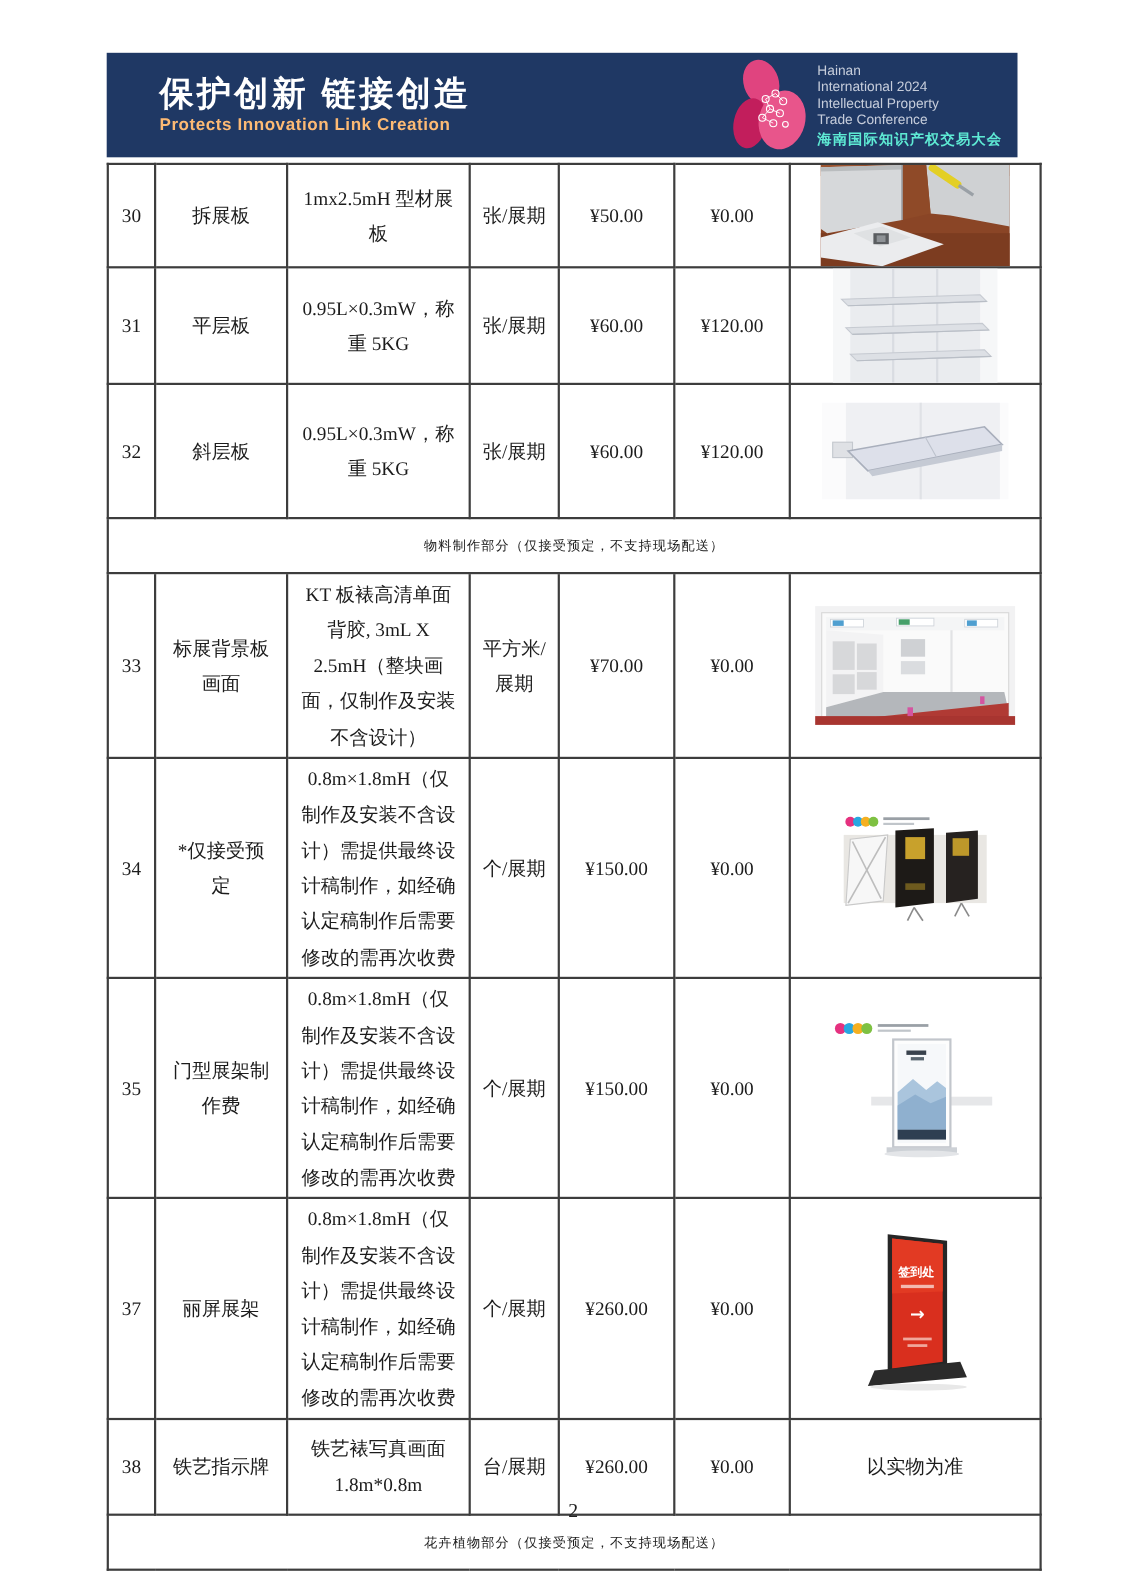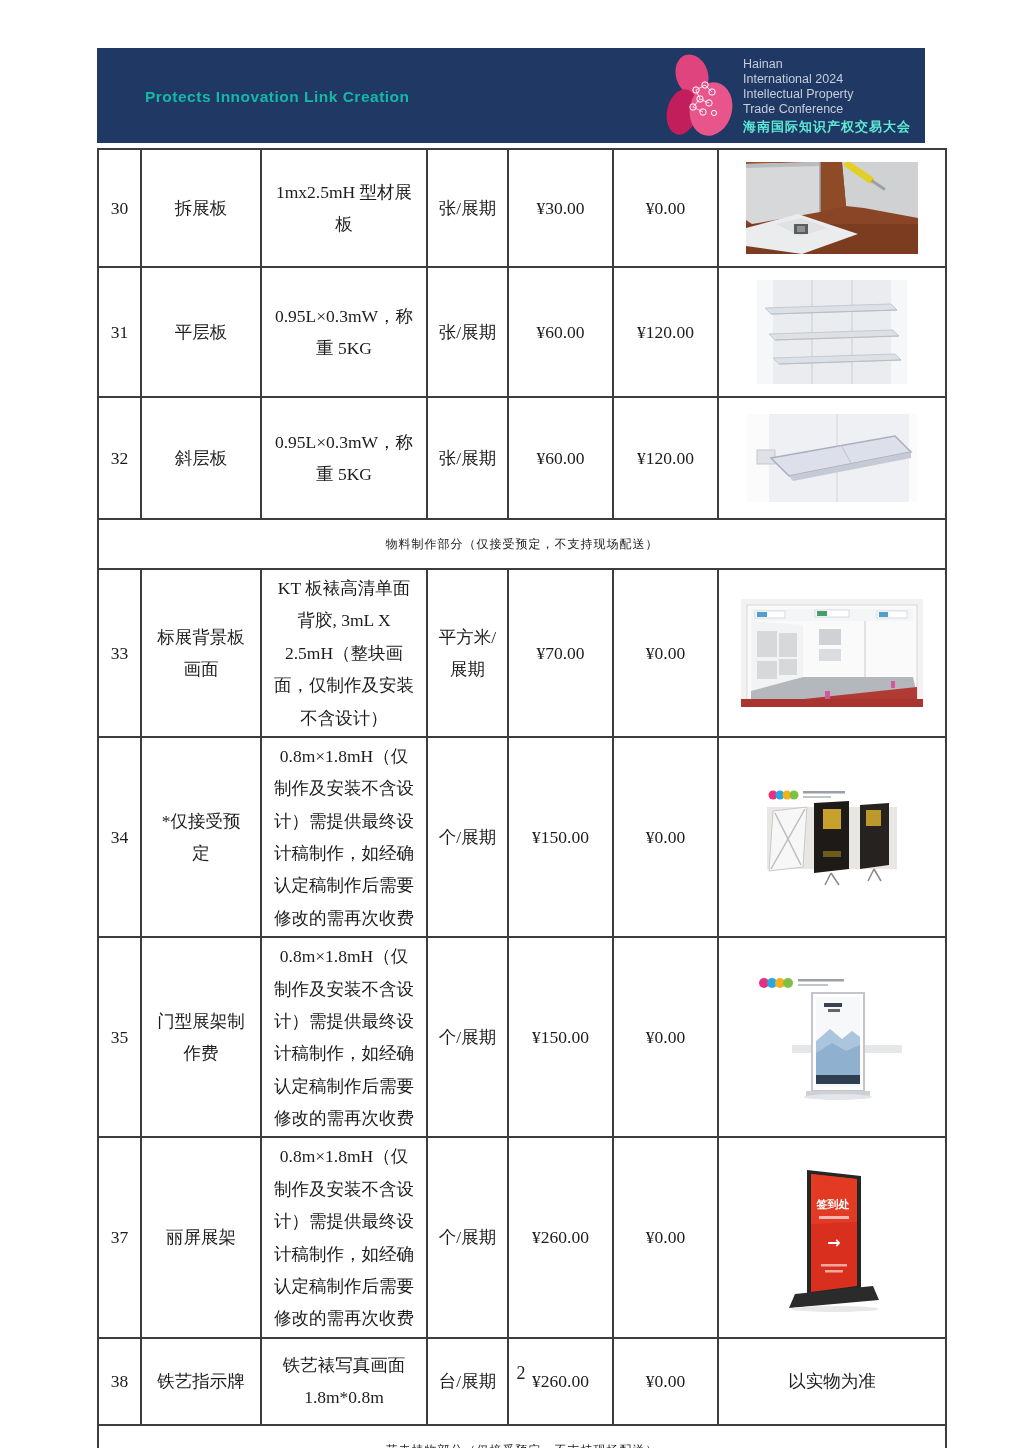--- a/index.html
+++ b/index.html
@@ -14,56 +14,57 @@
     position:absolute; left:97px; top:48px; width:828px; height:95px;
     background:#1F3864; display:flex; align-items:center;
   }
   .slogan { margin-left:48px; }
   .slogan-cn {
     font-family:"Liberation Sans","DejaVu Sans",sans-serif;
     font-size:31px; font-weight:bold; color:#ffffff; letter-spacing:3px; line-height:1.1;
   }
   .slogan-en {
     font-family:"Liberation Sans","DejaVu Sans",sans-serif;
-    font-size:15.5px; font-weight:bold; color:#14b8a6; margin-top:3px; letter-spacing:0.5px;
+    font-size:15.5px; font-weight:bold; color:#fdba74; margin-top:3px; letter-spacing:0.5px;
   }
   .brand { margin-left:auto; margin-right:14px; display:flex; align-items:center; gap:7px; }
   .brand-text {
     font-family:"Liberation Sans","DejaVu Sans",sans-serif;
     font-size:12.5px; line-height:1.22; color:#c6cddb;
   }
   .brand-text .cn { font-size:13px; font-weight:bold; color:#5eead4; margin-top:1px; letter-spacing:1px; }
   
   .tbl-wrap { position:absolute; left:97px; top:148px; }
   table { border-collapse:collapse; table-layout:fixed; width:848px; }
   td {
     border:2px solid #3d3d3d; text-align:center; vertical-align:middle;
     font-size:17.5px; line-height:1.85; padding:2px 4px; color:#1c1c1c;
   }
   td.desc { padding:2px 10px; }
   td.name { padding:2px 12px;text-align:center; }
   tr.h112 { height:84px; } tr.h106 { height:122px;margin-top:28px; } tr.h50 { height:50px; }
   tr.h122 { height:122px; } tr.h173 { height:173px; } tr.h155 { height:155px; }
   tr.h180 { height:180px; } tr.h107 { height:87px; }
   td.section { font-size:12px; letter-spacing:1px; }
-  td.img-cell { padding:12px 0; }
+  td.img-cell { padding:0 0; }
   .photo { display:block; margin:0 auto; }
   
   .page-num {
     position:absolute; left:97px; top:1363px; width:848px; text-align:center;
     font-size:18px; color:#222;
   }
 </style>
 </head>
 <body>
 
 <div class="page">
 
   <div class="banner">
     <div class="slogan">
+      <div class="slogan-cn">保护创新 链接创造</div>
       <div class="slogan-en">Protects Innovation  Link Creation</div>
     </div>
     <div class="brand">
       <svg class="logo" width="74" height="88" viewBox="0 0 74 88">
         <ellipse cx="30" cy="23" rx="16" ry="21" fill="#E0447F" transform="rotate(-18 30 23)"></ellipse>
         <ellipse cx="20" cy="60" rx="15" ry="23" fill="#C21E5C" transform="rotate(12 20 60)"></ellipse>
         <ellipse cx="49" cy="57" rx="21" ry="27" fill="#E8558B" transform="rotate(14 49 57)"></ellipse>
         <g stroke="#ffffff" stroke-width="1" fill="#E8558B">
           <circle cx="34" cy="38" r="3.2"></circle>
             <circle cx="43" cy="33" r="3.2"></circle>
@@ -104,21 +105,21 @@
           <col style="width:105px">
           <col style="width:228px">
       </colgroup>
 
       <tbody>
           <tr class="h112">
         <td>30</td>
         <td class="name">拆展板</td>
         <td class="desc">1mx2.5mH 型材展板</td>
         <td>张/展期</td>
-        <td>¥30.00</td>
+        <td>¥50.00</td>
         <td>¥0.00</td>
         <td class="img-cell">
           <svg class="photo" width="172" height="92" viewBox="0 0 172 92">
             <rect width="172" height="92" fill="#8a4526"></rect>
             <rect width="172" height="10" fill="#9c5430"></rect>
             <rect y="62" width="172" height="30" fill="#7c3c20"></rect>
             <polygon points="0,2 74,0 74,50 6,62 0,58" fill="#d6d8da"></polygon>
             <polygon points="0,2 74,0 74,4 0,6" fill="#b9bcbe"></polygon>
             <polygon points="96,0 172,0 172,56 118,46 100,44" fill="#cfd1d3"></polygon>
             <polygon points="74,0 96,0 100,44 74,50" fill="#8f4a28"></polygon>

